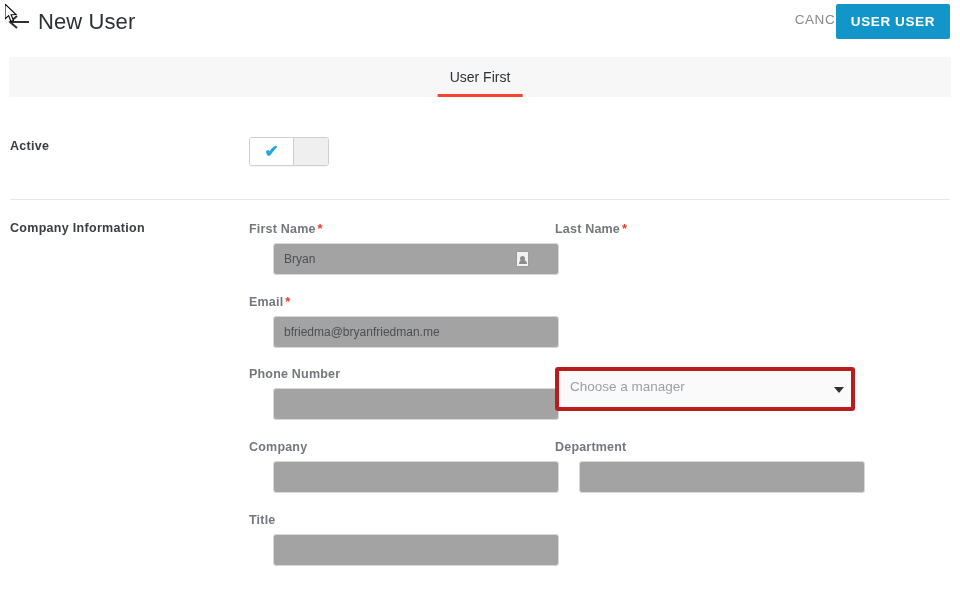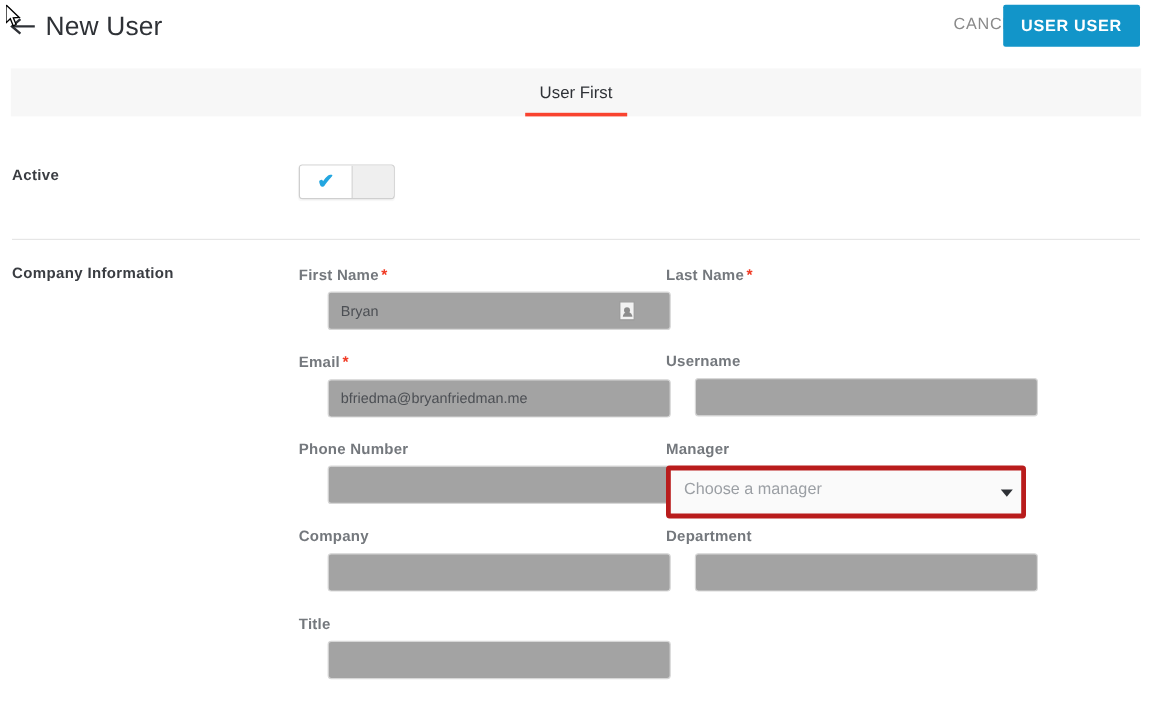--- a/index.html
+++ b/index.html
@@ -243,42 +243,31 @@
 
     <div class="field f-email">
       <label class="field-label">
         <span>Email</span><span class="req">*</span>
       </label>
       <div class="input-wrap">
         <input class="input" type="text" value="bfriedma@bryanfriedman.me" style="">
       </div>
     </div>
 
-    <div class="field f-username">
-      <label class="field-label">
-        <span>Username</span>
+
+    <div class="field f-phone">
+      <label class="field-label">
+        <span>Phone Number</span>
       </label>
       <div class="input-wrap">
         <input class="input" type="text" value="" style="">
       </div>
     </div>
 
-    <div class="field f-phone">
-      <label class="field-label">
-        <span>Phone Number</span>
-      </label>
-      <div class="input-wrap">
-        <input class="input" type="text" value="" style="">
-      </div>
-    </div>
-
     <div class="field f-manager">
-      <label class="field-label">
-        <span>Manager</span>
-      </label>
       <div class="select-wrap">
         <div class="select">Choose a manager</div>
         <span class="caret"></span>
       </div>
     </div>
 
     <div class="field f-company">
       <label class="field-label">
         <span>Company</span>
       </label>

